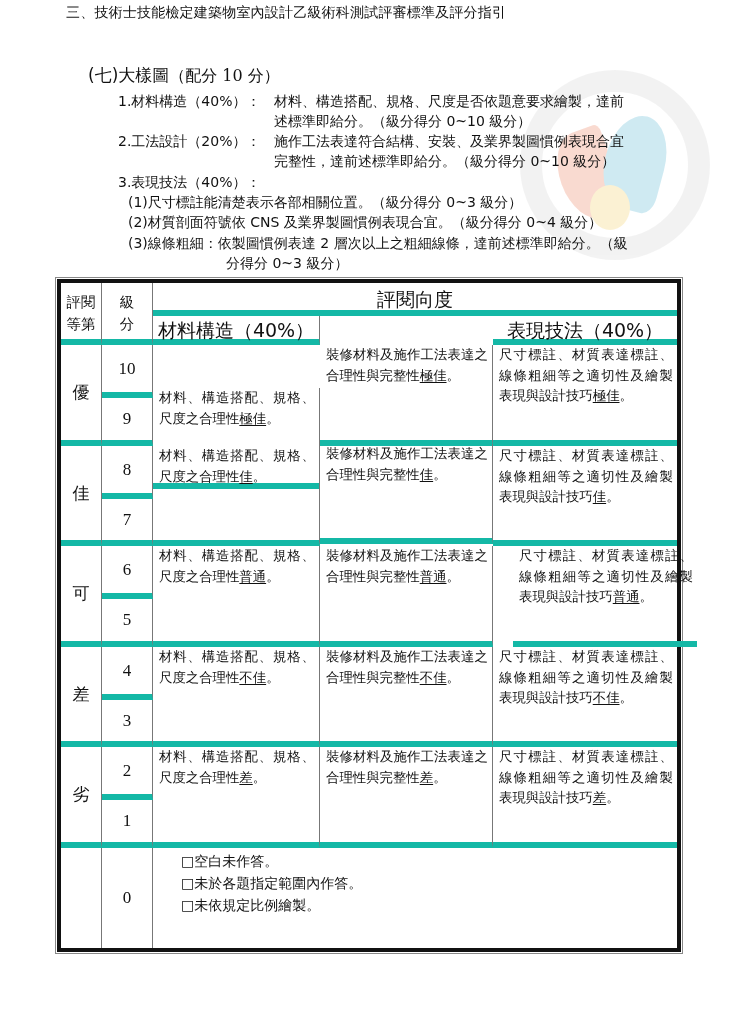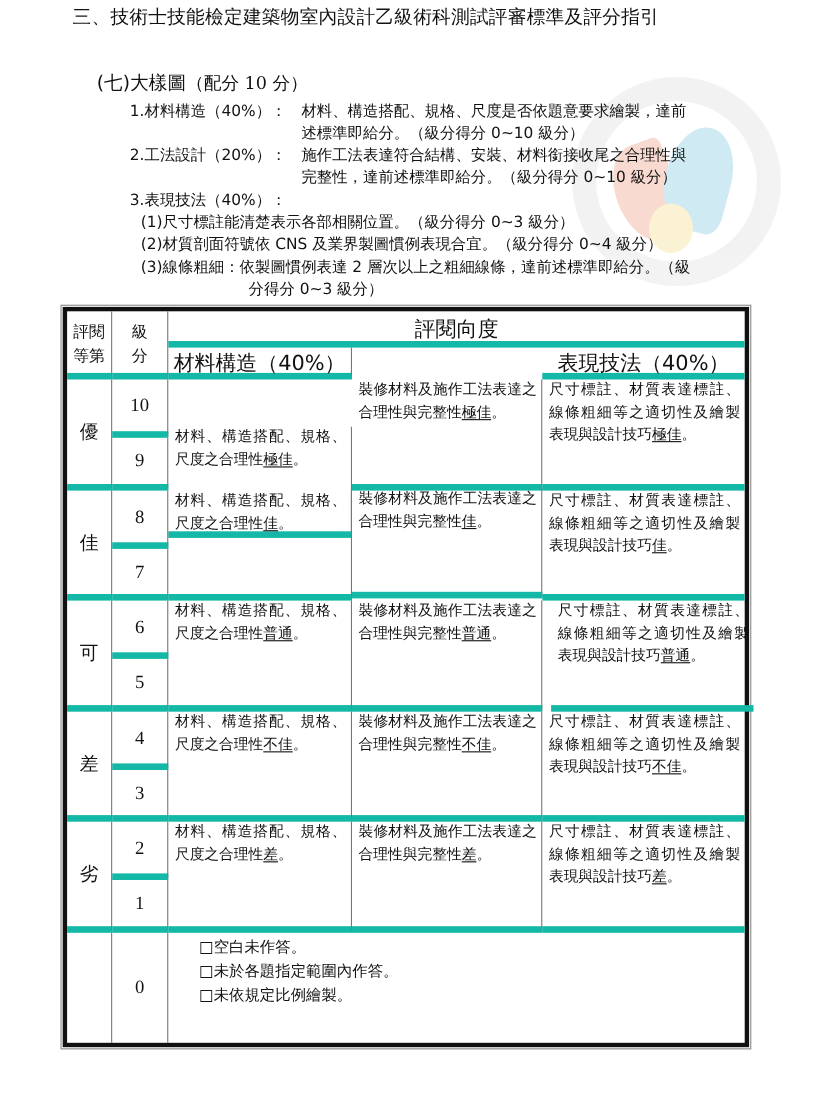--- a/index.html
+++ b/index.html
@@ -1,19 +1,19 @@
 <!DOCTYPE html>
 <html><head>
 <meta charset="utf-8">
 <style>
   html, body { margin:0; padding:0; background:#ffffff; }
   body { width:740px; height:1012px; position:relative; overflow:hidden;
          font-family:"DejaVu Serif", "Liberation Serif", serif; color:#111; }
   .abs { position:absolute; }
-  .title { left:66px; top:4px; font-size:17px; letter-spacing:0.2px; white-space:nowrap;
+  .title { left:66px; top:4px; font-size:14px; letter-spacing:0.2px; white-space:nowrap;
            font-family:"DejaVu Sans","Liberation Sans",sans-serif; }
   .sec { left:88px; top:64px; font-size:17px; white-space:nowrap;
          font-family:"DejaVu Sans","Liberation Sans",sans-serif; }
   .sec .paren { font-family:"DejaVu Serif","Liberation Serif",serif; font-size:16px; }
   .line { font-size:14px; white-space:nowrap; line-height:20px;
           font-family:"DejaVu Sans","Liberation Sans",sans-serif; }
 
   
   .wm { left:520px; top:70px; width:190px; height:190px; border-radius:50%;
         opacity:0.22; pointer-events:none; }
@@ -49,21 +49,21 @@
 
 <div class="abs sec">
   <span>(七)大樣圖</span><span class="paren">（配分 10 分）</span>
 </div>
 
 <div class="abs line" style="left:118px; top:91px;">1.材料構造（40%）：</div>
 <div class="abs line" style="left:274px; top:91px;">材料、構造搭配、規格、尺度是否依題意要求繪製，達前</div>
 <div class="abs line" style="left:274px; top:111px;">述標準即給分。（級分得分 0~10 級分）</div>
 
 <div class="abs line" style="left:118px; top:131px;">2.工法設計（20%）：</div>
-<div class="abs line" style="left:274px; top:131px;">施作工法表達符合結構、安裝、材料銜接收尾之合理性與</div>
+<div class="abs line" style="left:274px; top:131px;">施作工法表達符合結構、安裝、及業界製圖慣例表現合宜</div>
 <div class="abs line" style="left:274px; top:151px;">完整性，達前述標準即給分。（級分得分 0~10 級分）</div>
 
 <div class="abs line" style="left:118px; top:172px;">3.表現技法（40%）：</div>
 
 <div class="abs line" style="left:128px; top:192px;">(1)尺寸標註能清楚表示各部相關位置。（級分得分 0~3 級分）</div>
 <div class="abs line" style="left:128px; top:212px;">(2)材質剖面符號依 CNS 及業界製圖慣例表現合宜。（級分得分 0~4 級分）</div>
 <div class="abs line" style="left:128px; top:233px;">(3)線條粗細：依製圖慣例表達 2 層次以上之粗細線條，達前述標準即給分。（級</div>
 <div class="abs line" style="left:226px; top:253px;">分得分 0~3 級分）</div>
 
 <div class="tbl">
@@ -91,21 +91,21 @@
       <div class="cell score" style="left:41px;top:163px;width:51px;height:53px;">8</div>
       <div class="cell score" style="left:41px;top:216px;width:51px;height:47px;">7</div>
       <div class="cell txt desc" style="left:92px;top:163px;width:167px;height:100px;"><span>材料、構造搭配、規格、尺度之合理性</span><u>佳</u><span>。</span></div>
       <div class="cell txt desc" style="left:259px;top:161px;width:173px;height:100px;"><span>裝修材料及施作工法表達之合理性與完整性</span><u>佳</u><span>。</span></div>
       <div class="cell txt desc" style="left:432px;top:163px;width:184px;height:100px;border-right:none;"><span>尺寸標註、材質表達標註、線條粗細等之適切性及繪製表現與設計技巧</span><u>佳</u><span>。</span></div>
       <div class="cell txt grade" style="left:0;top:263px;width:41px;height:101px;">可</div>
       <div class="cell score" style="left:41px;top:263px;width:51px;height:53px;">6</div>
       <div class="cell score" style="left:41px;top:316px;width:51px;height:48px;">5</div>
       <div class="cell txt desc" style="left:92px;top:263px;width:167px;height:101px;"><span>材料、構造搭配、規格、尺度之合理性</span><u>普通</u><span>。</span></div>
       <div class="cell txt desc" style="left:259px;top:263px;width:173px;height:101px;"><span>裝修材料及施作工法表達之合理性與完整性</span><u>普通</u><span>。</span></div>
-      <div class="cell txt desc" style="left:440px;top:263px;width:184px;height:101px;border-right:none;"><span>尺寸標註、材質表達標註、線條粗細等之適切性及繪製表現與設計技巧</span><u>普通</u><span>。</span></div>
+      <div class="cell txt desc" style="left:452px;top:263px;width:184px;height:101px;border-right:none;"><span>尺寸標註、材質表達標註、線條粗細等之適切性及繪製表現與設計技巧</span><u>普通</u><span>。</span></div>
       <div class="cell txt grade" style="left:0;top:364px;width:41px;height:100px;">差</div>
       <div class="cell score" style="left:41px;top:364px;width:51px;height:53px;">4</div>
       <div class="cell score" style="left:41px;top:417px;width:51px;height:47px;">3</div>
       <div class="cell txt desc" style="left:92px;top:364px;width:167px;height:100px;"><span>材料、構造搭配、規格、尺度之合理性</span><u>不佳</u><span>。</span></div>
       <div class="cell txt desc" style="left:259px;top:364px;width:173px;height:100px;"><span>裝修材料及施作工法表達之合理性與完整性</span><u>不佳</u><span>。</span></div>
       <div class="cell txt desc" style="left:432px;top:364px;width:184px;height:100px;border-right:none;"><span>尺寸標註、材質表達標註、線條粗細等之適切性及繪製表現與設計技巧</span><u>不佳</u><span>。</span></div>
       <div class="cell txt grade" style="left:0;top:464px;width:41px;height:101px;">劣</div>
       <div class="cell score" style="left:41px;top:464px;width:51px;height:53px;">2</div>
       <div class="cell score" style="left:41px;top:517px;width:51px;height:48px;">1</div>
       <div class="cell txt desc" style="left:92px;top:464px;width:167px;height:101px;"><span>材料、構造搭配、規格、尺度之合理性</span><u>差</u><span>。</span></div>

